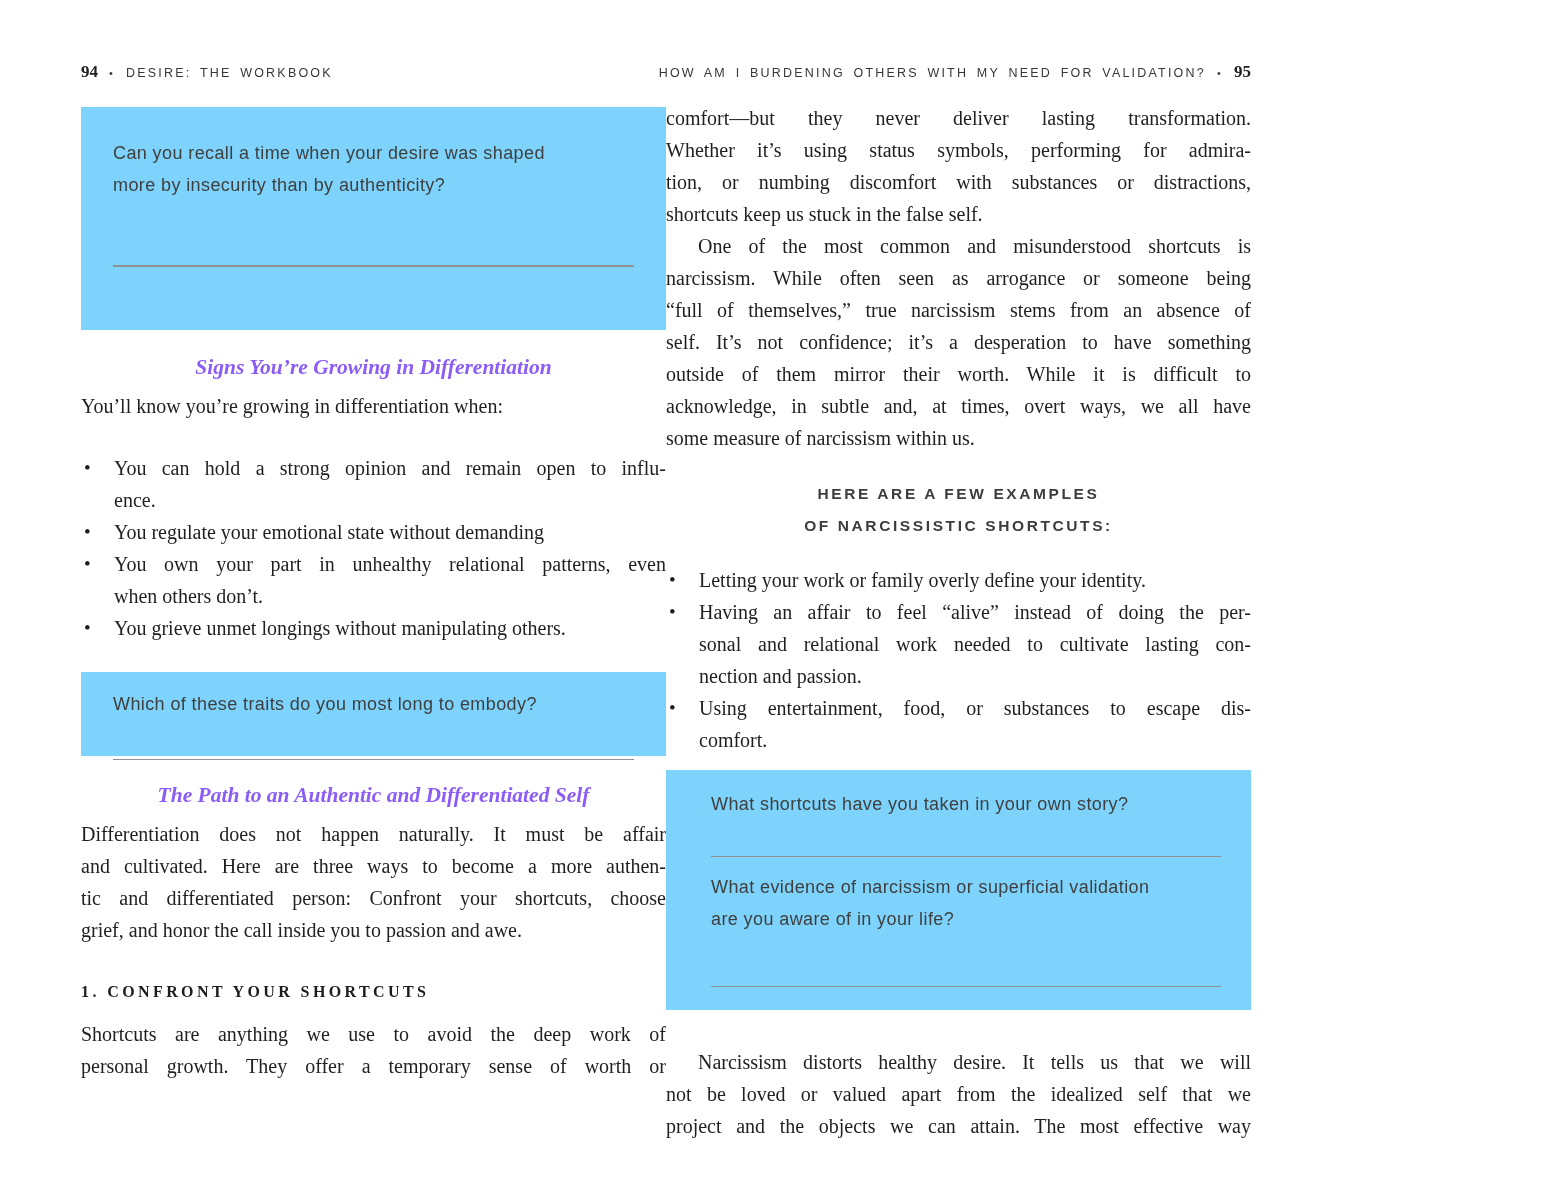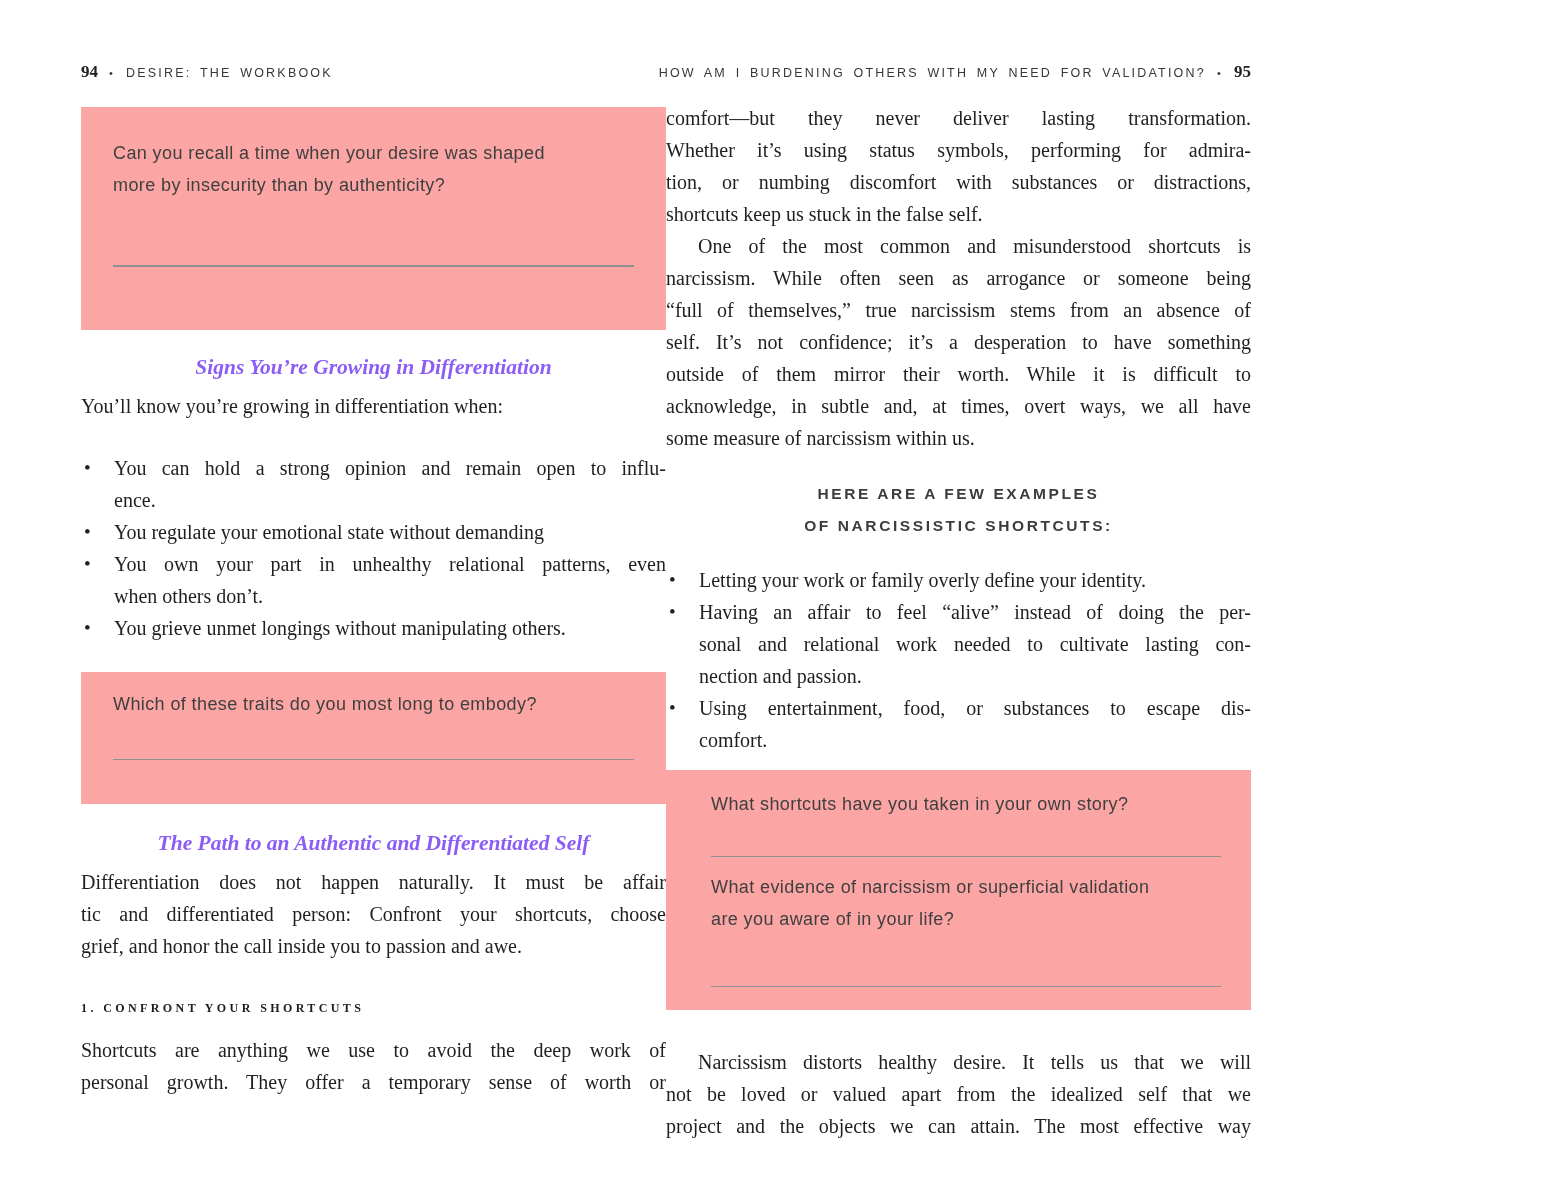--- a/index.html
+++ b/index.html
@@ -26,33 +26,33 @@
   }
   .runhead.right { justify-content: flex-end; }
   .pagenum {
     font-family: "Liberation Serif", serif;
     font-size: 17px; letter-spacing: 0; font-weight: 600; color: #222;
   }
   .headsep { margin: 0 11px; font-size: 11px; color: #373737; }
   .runhead .title { }
 
   
-  .jbox { background: #fca5a5; }
+  .jbox { background: #7dd3fc; }
   .jbox .q {
     font-family: "Liberation Sans", sans-serif;
     font-size: 18px; line-height: 32px; letter-spacing: 0.4px;
     color: #3f3f3f;
   }
   .wline { border-bottom: 1px solid #909090; }
 
   .box1 { margin-top: 25px; height: 223px; padding: 30px 32px 0 32px; }
   .box1 .wline:nth-of-type(1) { height: 42px; }
   .box1 .wline:nth-of-type(2) { height: 65px; }
 
-  .box2 { margin-top: 28px; height: 132px; padding: 16px 32px 0 32px; }
+  .box2 { margin-top: 28px; height: 84px; padding: 16px 32px 0 32px; }
   .box2 .wline { height: 40px; }
 
   .box3 { margin-top: 14px; height: 240px; padding: 18px 30px 0 45px; }
   .box3 .wline1 { height: 37px; }
   .box3 .q2 { margin-top: 14px; }
   .box3 .wline2 { height: 52px; }
 
   
   .body-lines { font-size: 20px; line-height: 32px; color: #1f1f1f; }
   .line { min-height: 32px; }
@@ -64,21 +64,21 @@
     font-style: italic; font-weight: 600; font-size: 21.5px;
     text-align: center; line-height: 30px; color: #8b5cf6;
   }
   .h1a { margin-top: 22px; }
   .intro { margin-top: 8px; }
   .h2a { margin-top: 24px; }
   .para1 { margin-top: 8px; }
 
   .subhead {
     margin-top: 36px;
-    font-size: 12px; font-weight: 600; letter-spacing: 3.4px;
+    font-size: 16px; font-weight: 600; letter-spacing: 3.4px;
     color: #1c1c1c; line-height: 20px;
   }
   .para2 { margin-top: 16px; }
 
   
   .bullets { margin-top: 30px; }
   .bullet-item { display: flex; }
   .dot { flex: 0 0 33px; font-size: 19px; line-height: 32px; color: #1f1f1f; padding-left: 3px; }
   .bt { flex: 1 1 auto; }
 
@@ -154,20 +154,21 @@
       <div class="q">
           <div class="line">Which of these traits do you most long to embody?</div>
         </div>
       <div class="wline"></div>
     </div>
 
     <div class="h-italic h2a">The Path to an Authentic and Differentiated Self</div>
 
     <div class="body-lines para1 just">
         <div class="line">Differentiation does not happen naturally. It must be affair</div>
+        <div class="line">and cultivated. Here are three ways to become a more authen-</div>
         <div class="line">tic and differentiated person: Confront your shortcuts, choose</div>
         <div class="line">grief, and honor the call inside you to passion and awe.</div>
       </div>
 
     <div class="subhead">1. CONFRONT YOUR SHORTCUTS</div>
 
     <div class="body-lines para2 just-all">
         <div class="line">Shortcuts are anything we use to avoid the deep work of</div>
         <div class="line">personal growth. They offer a temporary sense of worth or</div>
       </div>

